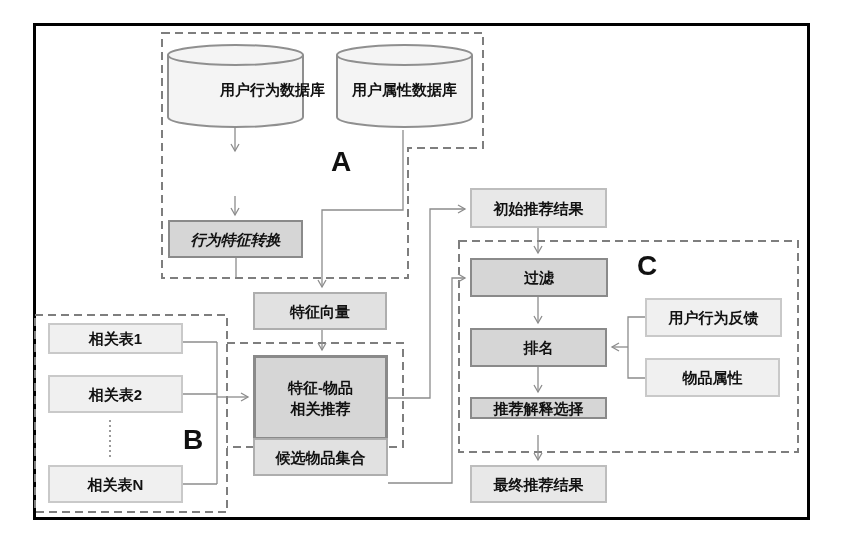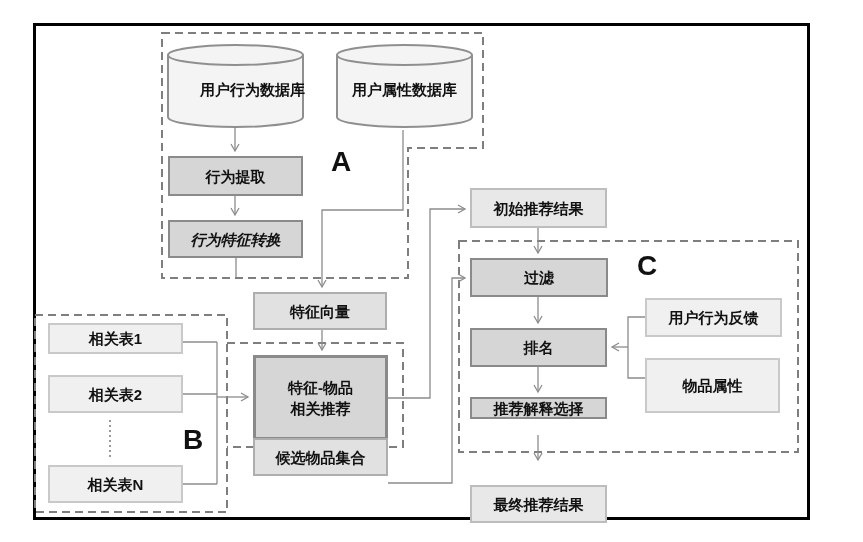--- a/index.html
+++ b/index.html
@@ -88,30 +88,27 @@
     <path class="edge" d="M538,297 L538,323" marker-end="url(#arr)"></path>
     <path class="edge" d="M538,367 L538,392" marker-end="url(#arr)"></path>
     <path class="edge" d="M538,435 L538,460" marker-end="url(#arr)"></path>
 
     <path class="edge" d="M645,317 L628,317 L628,378 L645,378"></path>
     <path class="edge" d="M628,347 L612,347" marker-end="url(#arr)"></path>
 
     <path class="ellipsis" d="M110,420 L110,458"></path>
   </svg>
 
-  <div class="cyl-label" style="left:164px; top:70px; width:135px; height:40px;padding-left:21px;">
+  <div class="cyl-label" style="left:184px; top:70px; width:135px; height:40px;padding-left:21px;">
     <span>用户行为数据库</span>
   </div>
   <div class="cyl-label" style="left:337px; top:70px; width:135px; height:40px;">
     <span>用户属性数据库</span>
   </div>
 
-  <div class="node proc" style="left:168px; top:156px; width:135px; height:40px;">
-    <span>行为提取</span>
-  </div>
   <div class="node proc" style="left:168px; top:220px; width:135px; height:38px;font-style:italic;">
     <span>行为特征转换</span>
   </div>
 
   <div class="node data" style="left:253px; top:292px; width:134px; height:38px;">
     <span>特征向量</span>
   </div>
   <div class="node proc strong" style="left:253px; top:355px; width:135px; height:85px;">
     <span>特征-物品</span>
     <span>相关推荐</span>
@@ -135,27 +132,27 @@
   </div>
   <div class="node proc" style="left:470px; top:258px; width:138px; height:39px;">
     <span>过滤</span>
   </div>
   <div class="node proc" style="left:470px; top:328px; width:137px; height:39px;">
     <span>排名</span>
   </div>
   <div class="node proc" style="left:470px; top:397px; width:137px; height:22px;">
     <span>推荐解释选择</span>
   </div>
-  <div class="node result" style="left:470px; top:465px; width:137px; height:38px;margin-top:20px;">
+  <div class="node result" style="left:470px; top:465px; width:137px; height:38px;">
     <span>最终推荐结果</span>
   </div>
   <div class="node light" style="left:645px; top:298px; width:137px; height:39px;">
     <span>用户行为反馈</span>
   </div>
-  <div class="node light" style="left:645px; top:358px; width:135px; height:55px;">
+  <div class="node light" style="left:645px; top:358px; width:135px; height:39px;">
     <span>物品属性</span>
   </div>
 
   <div class="glabel" style="left:331px; top:146px;">A</div>
   <div class="glabel" style="left:183px; top:424px;">B</div>
   <div class="glabel" style="left:637px; top:250px;">C</div>
 
 </div>
 
 </body></html>

